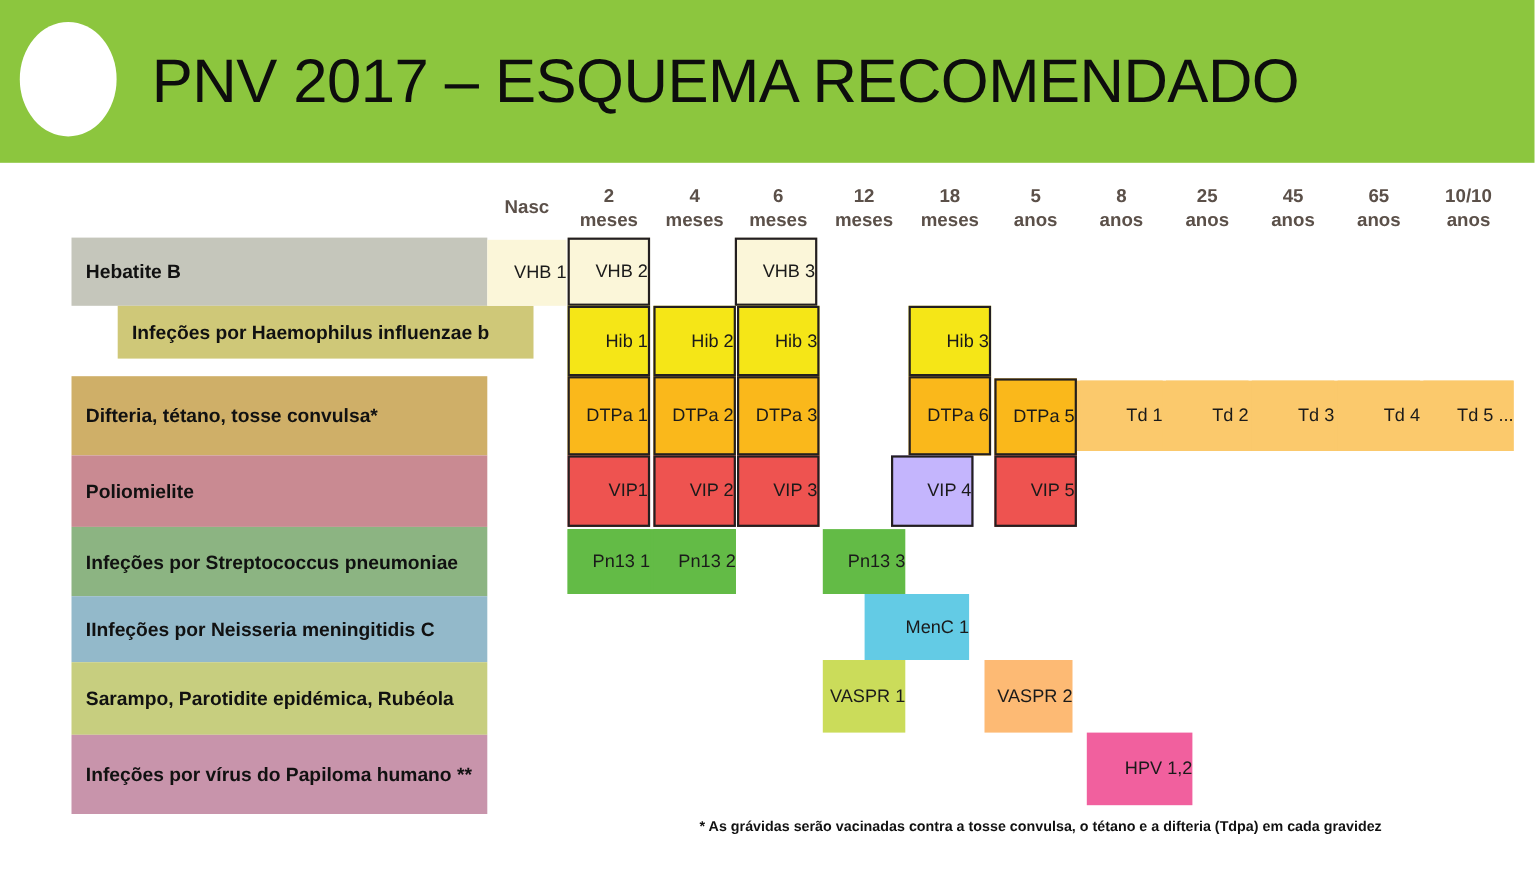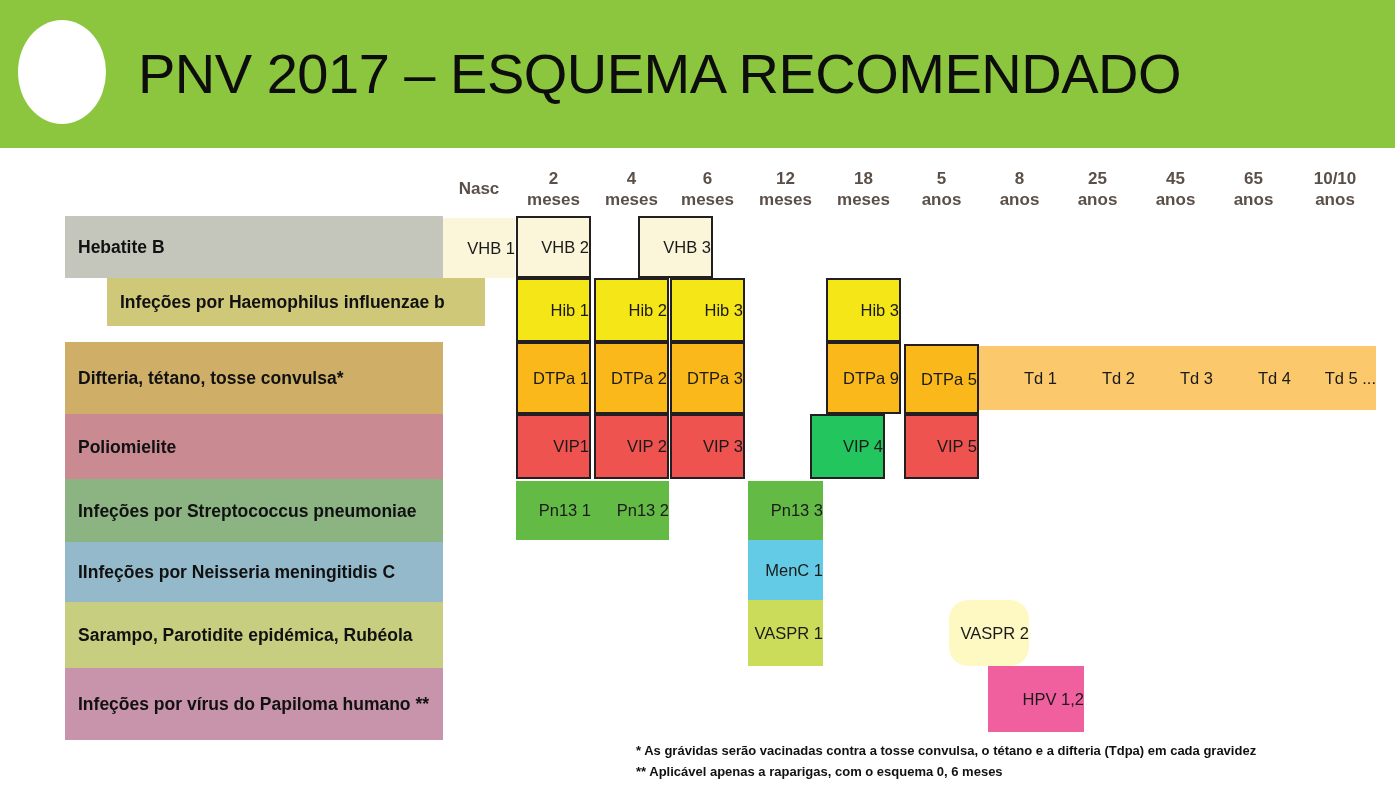--- a/index.html
+++ b/index.html
@@ -125,21 +125,21 @@
       </div>
     </div>
 
   <div id="cells">
       <div class="cell" style="left: 443px; top: 218px; width: 72px; height: 60px; background: rgb(251, 246, 217);">
         <span>VHB 1</span>
       </div>
       <div class="cell bordered" style="left: 516px; top: 216px; width: 75px; height: 62px; background: rgb(251, 246, 217);">
         <span>VHB 2</span>
       </div>
-      <div class="cell bordered" style="left: 638px; top: 216px; width: 75px; height: 62px; background: rgb(251, 246, 217);">
+      <div class="cell bordered" style="left: 668px; top: 216px; width: 75px; height: 62px; background: rgb(251, 246, 217);">
         <span>VHB 3</span>
       </div>
       <div class="cell bordered" style="left: 516px; top: 278px; width: 75px; height: 64px; background: rgb(245, 230, 23);">
         <span>Hib 1</span>
       </div>
       <div class="cell bordered" style="left: 594px; top: 278px; width: 75px; height: 64px; background: rgb(245, 230, 23);">
         <span>Hib 2</span>
       </div>
       <div class="cell bordered" style="left: 670px; top: 278px; width: 75px; height: 64px; background: rgb(245, 230, 23);">
         <span>Hib 3</span>
@@ -166,62 +166,61 @@
       <div class="cell bordered" style="left: 516px; top: 342px; width: 75px; height: 72px; background: rgb(250, 184, 27);">
         <span>DTPa 1</span>
       </div>
       <div class="cell bordered" style="left: 594px; top: 342px; width: 75px; height: 72px; background: rgb(250, 184, 27);">
         <span>DTPa 2</span>
       </div>
       <div class="cell bordered" style="left: 670px; top: 342px; width: 75px; height: 72px; background: rgb(250, 184, 27);">
         <span>DTPa 3</span>
       </div>
       <div class="cell bordered" style="left: 826px; top: 342px; width: 75px; height: 72px; background: rgb(250, 184, 27);">
-        <span>DTPa 9</span>
+        <span>DTPa 6</span>
       </div>
       <div class="cell bordered" style="left: 904px; top: 344px; width: 75px; height: 70px; background: rgb(250, 184, 27);">
         <span>DTPa 5</span>
       </div>
       <div class="cell bordered" style="left: 516px; top: 414px; width: 75px; height: 65px; background: rgb(238, 83, 80);">
         <span>VIP1</span>
       </div>
       <div class="cell bordered" style="left: 594px; top: 414px; width: 75px; height: 65px; background: rgb(238, 83, 80);">
         <span>VIP 2</span>
       </div>
       <div class="cell bordered" style="left: 670px; top: 414px; width: 75px; height: 65px; background: rgb(238, 83, 80);">
         <span>VIP 3</span>
       </div>
-      <div class="cell bordered" style="left: 810px; top: 414px; width: 75px; height: 65px; background: #22c55e;">
+      <div class="cell bordered" style="left: 810px; top: 414px; width: 75px; height: 65px; background: #c4b5fd;">
         <span>VIP 4</span>
       </div>
       <div class="cell bordered" style="left: 904px; top: 414px; width: 75px; height: 65px; background: rgb(238, 83, 80);">
         <span>VIP 5</span>
       </div>
       <div class="cell" style="left: 516px; top: 481px; width: 153px; height: 59px; background: rgb(99, 187, 70);"></div>
       <div class="cell" style="left: 516px; top: 481px; width: 75px; height: 59px; background: rgb(99, 187, 70);">
         <span>Pn13 1</span>
       </div>
       <div class="cell" style="left: 594px; top: 481px; width: 75px; height: 59px; background: rgb(99, 187, 70);">
         <span>Pn13 2</span>
       </div>
       <div class="cell" style="left: 748px; top: 481px; width: 75px; height: 59px; background: rgb(99, 187, 70);">
         <span>Pn13 3</span>
       </div>
-      <div class="cell" style="left: 748px; top: 540px; width: 75px; height: 60px; background: rgb(99, 203, 229);">
+      <div class="cell" style="left: 786px; top: 540px; width: 95px; height: 60px; background: rgb(99, 203, 229);">
         <span>MenC 1</span>
       </div>
       <div class="cell" style="left: 748px; top: 600px; width: 75px; height: 66px; background: rgb(203, 220, 90);">
         <span>VASPR 1</span>
       </div>
-      <div class="cell" style="left: 949px; top: 600px; width: 80px; height: 66px; background: #fef9c3; border-radius: 19px;">
+      <div class="cell" style="left: 895px; top: 600px; width: 80px; height: 66px; background: #fdba74;">
         <span>VASPR 2</span>
       </div>
       <div class="cell" style="left: 956px; top: 666px; width: 96px; height: 66px; background: rgb(241, 96, 158); margin-left: 32px;">
         <span>HPV 1,2</span>
       </div>
     </div>
 
   <div class="notes">
     <div>* As grávidas serão vacinadas contra a tosse convulsa, o tétano e a difteria (Tdpa) em cada gravidez</div>
-    <div>** Aplicável apenas a raparigas, com o esquema 0, 6 meses</div>
   </div>
 
 </div>
 
 </body></html>

